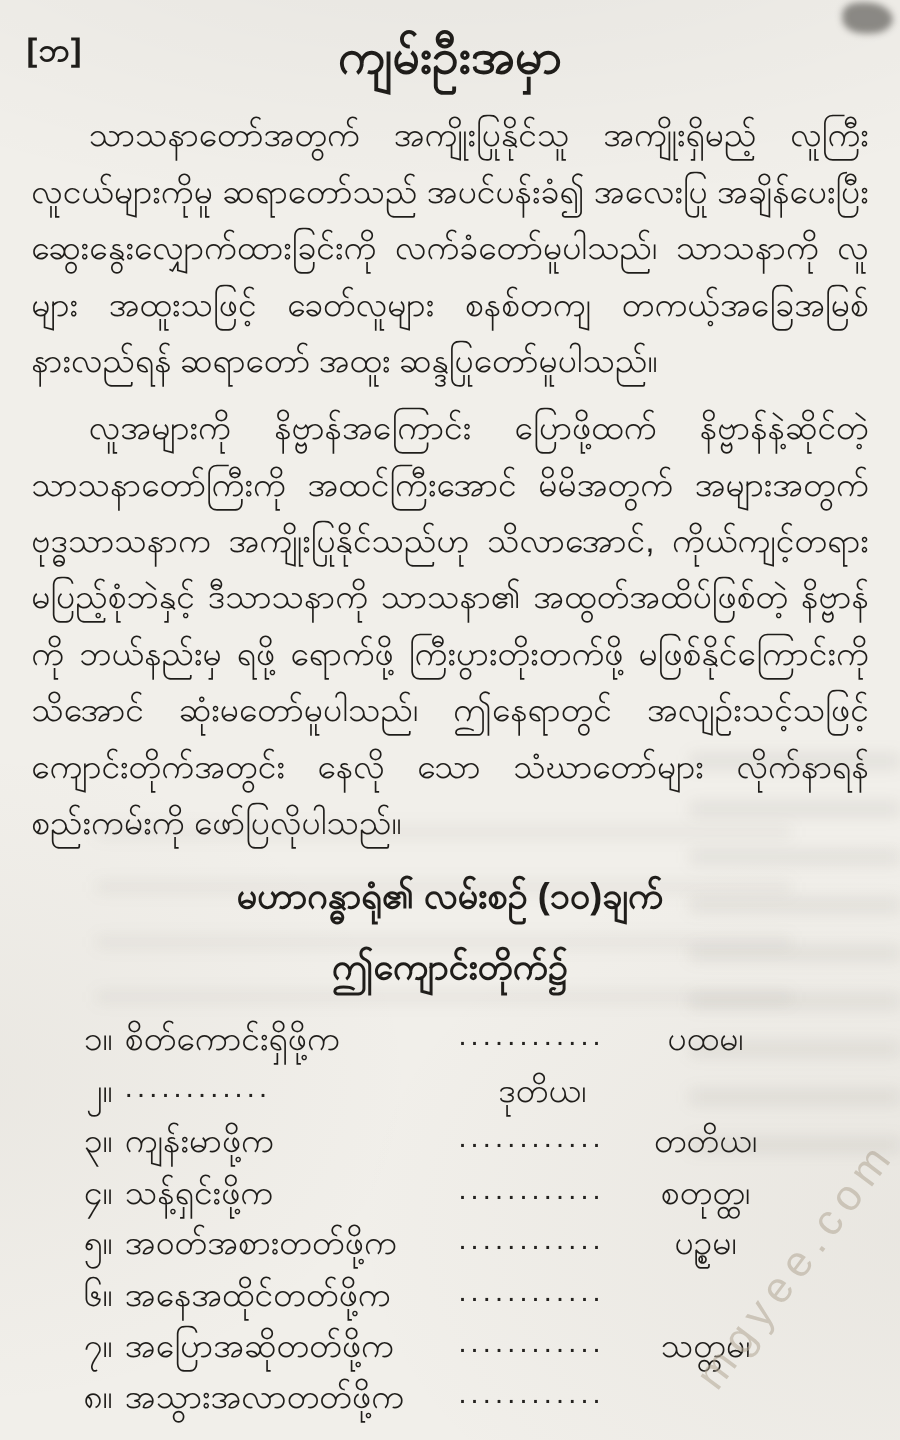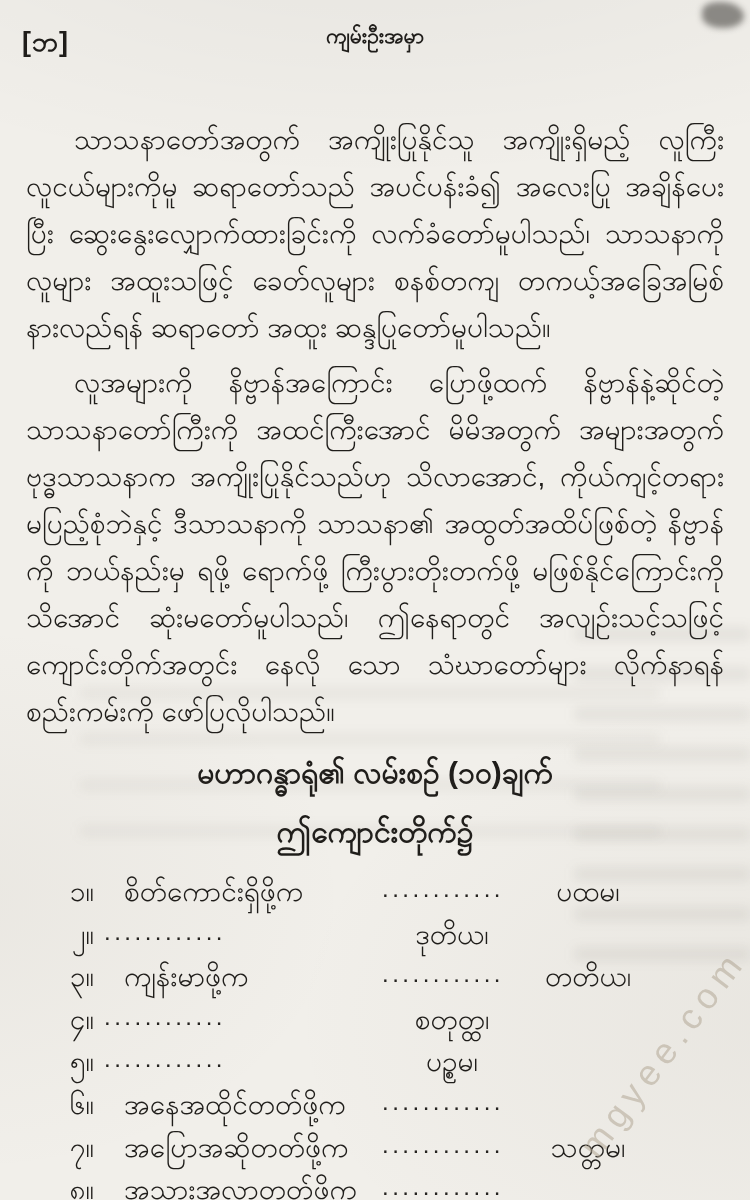--- a/index.html
+++ b/index.html
@@ -17,50 +17,50 @@
     font-family:"Liberation Sans","DejaVu Sans",sans-serif;
   }
   .header{position:relative;height:78px;}
   .page-marker{
     position:absolute;left:22px;top:24px;
     font-size:27px;font-weight:600;letter-spacing:1px;
   }
   .doc-title{
     position:absolute;left:0;right:0;top:22px;
     margin:0;text-align:center;
-    font-size:21px;font-weight:700;
+    font-size:40px;font-weight:700;
   }
   .body-text{padding:0 26px;}
   .para{
     margin:0 0 6px 0;
     font-size:28px;line-height:47px;
     text-align:justify;text-indent:48px;
     font-weight:500;
   }
-  .para.p1{margin-top:38px;}
+  .para.p1{margin-top:12px;font-family:Liberation Serif, serif;}
   .para.p2{margin-top:8px;}
   .sec-heading{
     margin:18px 0 0 0;text-align:center;
     font-size:30px;font-weight:700;
   }
   .sec-subheading{
     margin:14px 0 0 0;text-align:center;
     font-size:30px;font-weight:700;
   }
   .principles{margin-top:16px;padding:0 96px 0 42px;}
   .row{
     display:grid;
     grid-template-columns:62px 278px 140px 1fr;
     align-items:baseline;
     height:42.6px;
     font-size:28px;font-weight:500;
     white-space:nowrap;
   }
   .row .num{text-align:right;padding-right:10px;}
-  .row .label{overflow:visible;margin-left:20px;}
+  .row .label{overflow:visible;}
   .row .dots{
     letter-spacing:3.5px;
     font-size:24px;
     color:#24221f;
     transform:translateY(-4px);
   }
   .row .ordinal{text-align:center;}
   .watermark{
     position:absolute;left:588px;top:1132px;
     transform:rotate(-53deg);transform-origin:left center;
@@ -121,26 +121,28 @@
 
   <div class="row">
     <span class="num">၃။</span>
     <span class="label">ကျန်းမာဖို့က</span>
     <span class="dots">............</span>
     <span class="ordinal">တတိယ၊</span>
   </div>
 
   <div class="row">
     <span class="num">၄။</span>
+    <span class="label">သန့်ရှင်းဖို့က</span>
     <span class="dots">............</span>
     <span class="ordinal">စတုတ္ထ၊</span>
   </div>
 
   <div class="row">
     <span class="num">၅။</span>
+    <span class="label">အဝတ်အစားတတ်ဖို့က</span>
     <span class="dots">............</span>
     <span class="ordinal">ပဉ္စမ၊</span>
   </div>
 
   <div class="row">
     <span class="num">၆။</span>
     <span class="label">အနေအထိုင်တတ်ဖို့က</span>
     <span class="dots">............</span>
   </div>
 

